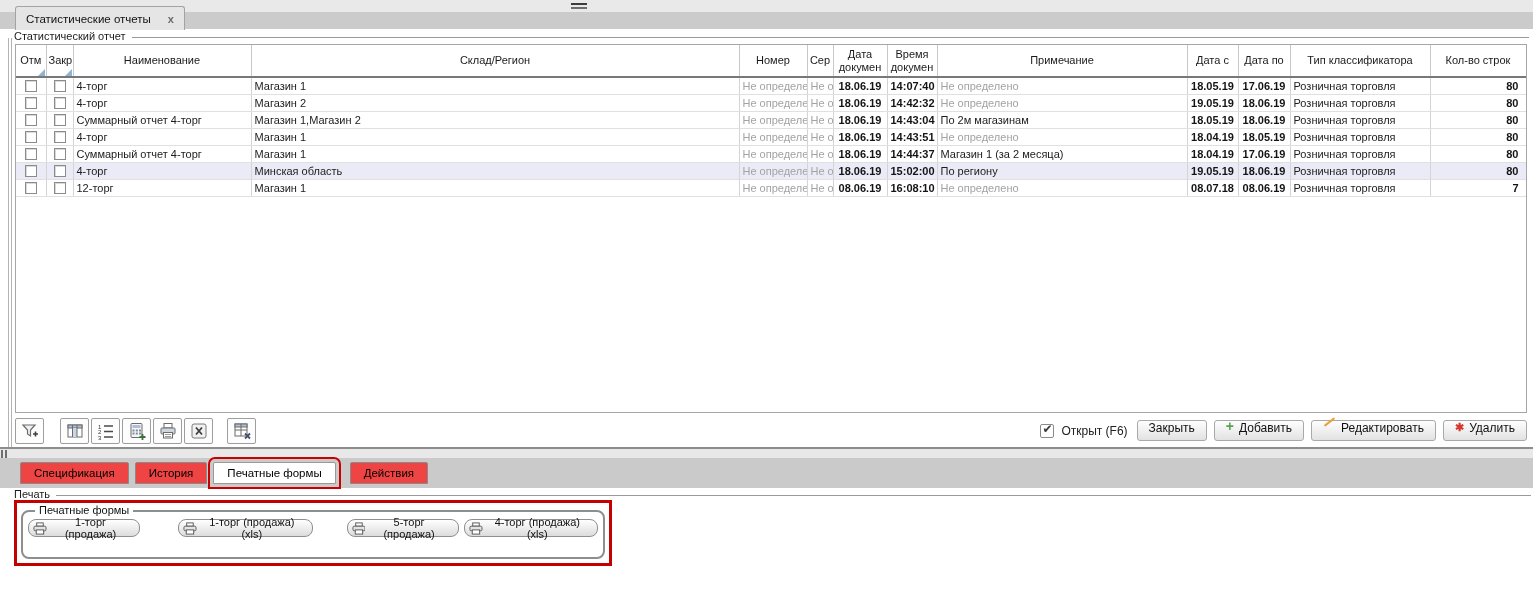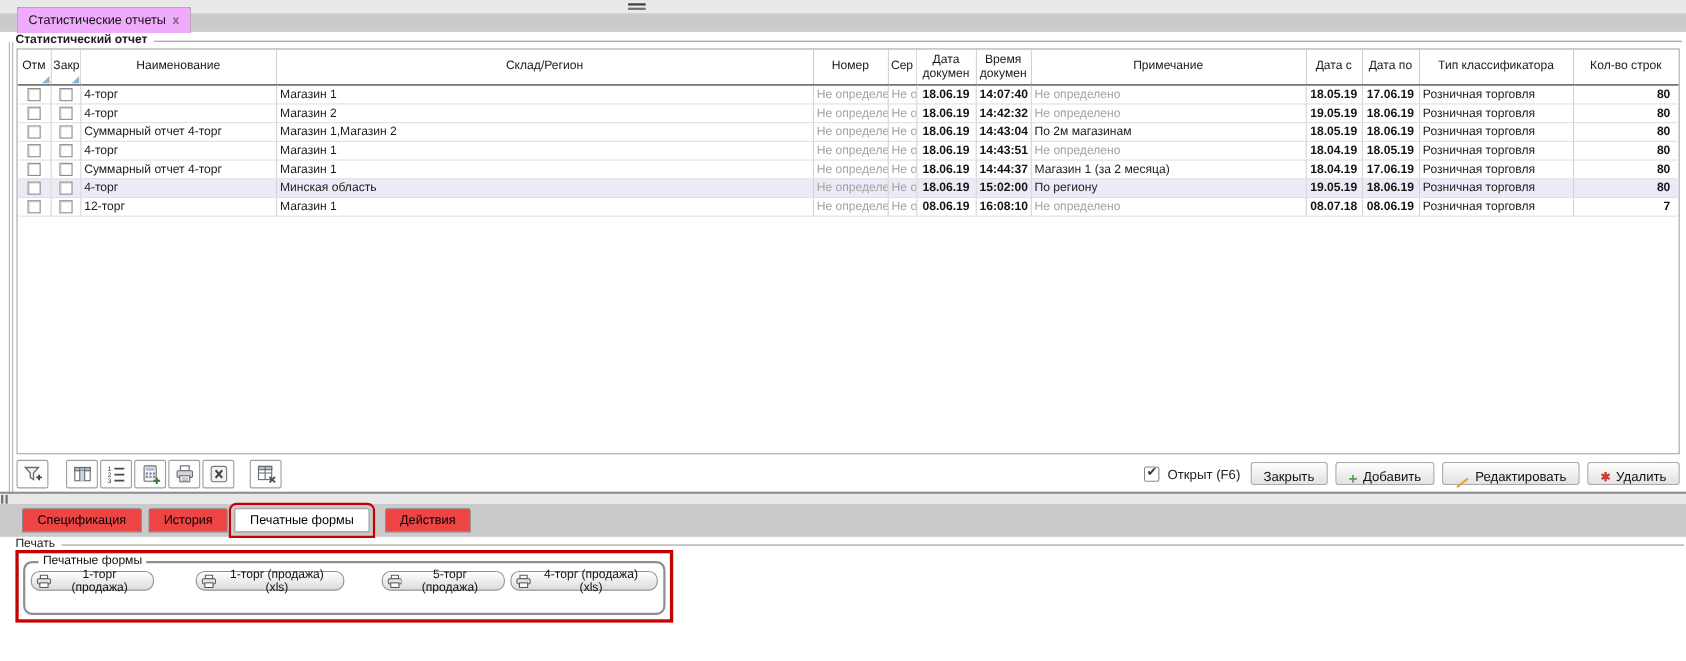--- a/index.html
+++ b/index.html
@@ -12,29 +12,29 @@
     color: #1c1c1c;
     overflow: hidden;
   }
   
   .top-strip { position:absolute; left:0; top:0; width:100%; height:12px; background:#e9e9e9; }
   .top-grip { position:absolute; left:571px; top:3px; width:16px; height:6px;
               border-top:2px solid #3c3c3c; border-bottom:2px solid #6e6e6e; }
   .tabbar { position:absolute; left:0; top:12px; width:100%; height:17px; background:#cbcbcb; }
   .main-tab {
     position:absolute; left:15px; top:6px; height:24px; z-index:3;
-    background:#f0abfc; border:1px solid #a3a3a3; border-bottom:none;
-    border-radius:3px 3px 0 0; display:flex; align-items:center; gap:6px; padding:0 10px;
+    background:#e5e5e5; border:1px solid #a3a3a3; border-bottom:none;
+    border-radius:3px 3px 0 0; display:flex; align-items:center; gap:17px; padding:0 10px;
   }
   .main-tab .t { font-size:11.5px; color:#111; }
   .main-tab .x { color:#6a6a6a; font-weight:bold; font-size:11px; cursor:pointer; }
   
   .legend-row { position:absolute; display:flex; align-items:center; }
   .legend-row .line { flex:1; border-top:1px solid #9a9a9a; margin-left:6px; margin-top:2px; }
-  .legend1 { left:14px; right:4px; top:30px;font-weight:bold; }
+  .legend1 { left:14px; right:4px; top:30px; }
   .legend2 { left:14px; right:2px; top:488px; }
   .gb-left { position:absolute; left:8px; top:38px; width:4px; height:409px;
              border-left:1px solid #b3b3b3; border-right:1px solid #b3b3b3; background:#fff; }
   
   .grid-wrap { position:absolute; left:15px; top:44px; width:1512px; height:369px;
                border:1px solid #a6a6a6; background:#fff; overflow:hidden; }
   table.grid { border-collapse:collapse; table-layout:fixed; width:1510px; }
   table.grid th {
     height:32px; font-weight:normal; font-size:11px; color:#1a1a1a; text-align:center;
     border-right:1px solid #c9c9c9; border-bottom:2px solid #787878;
@@ -64,21 +64,21 @@
               margin-right:2px; cursor:pointer; }
   .tool-btn:nth-child(1) { margin-right:16px; }
   .tool-btn:nth-child(6) { margin-right:14px; }
   .tb-right { margin-left:auto; display:flex; align-items:center; gap:7px; }
   .chk { width:14px; height:14px; border:1px solid #8a8a8a; border-radius:2px; background:#fff;
          position:relative; cursor:pointer; }
   .chk .mark { position:absolute; left:1px; top:-3px; font-size:12px; color:#3a3a3a; }
   .open-label { font-size:12px; color:#222; margin-right:2px; }
   .act-btn { height:21px; padding:0 11px; border:1px solid #a9a9a9; border-radius:3px;
              background:linear-gradient(#fefefe,#e2e2e2); font-size:12px; color:#111;
-             display:flex; align-items:flex-end; gap:5px; cursor:pointer; }
+             display:flex; align-items:flex-start; gap:5px; cursor:pointer; }
   .plus-g { color:#58a158; font-weight:bold; font-size:14px; line-height:10px; }
   .ast-r { color:#d23b2e; font-weight:bold; font-size:11px; }
   .pencil { display:inline-block; width:13px; height:2px; background:#e9a33c;
             transform:rotate(-38deg); border-radius:1px; }
   
   .h-divider { position:absolute; left:0; top:447px; width:100%; height:2px; background:#8d8d8d; }
   .strip2 { position:absolute; left:0; top:449px; width:100%; height:9px; background:#e8e8e8; }
   .v-grip { position:absolute; left:1px; top:450px; width:6px; height:8px;
             border-left:2px solid #6f6f6f; border-right:2px solid #6f6f6f; }
   .bottom-tabs { position:absolute; left:0; top:458px; width:100%; height:30px;

